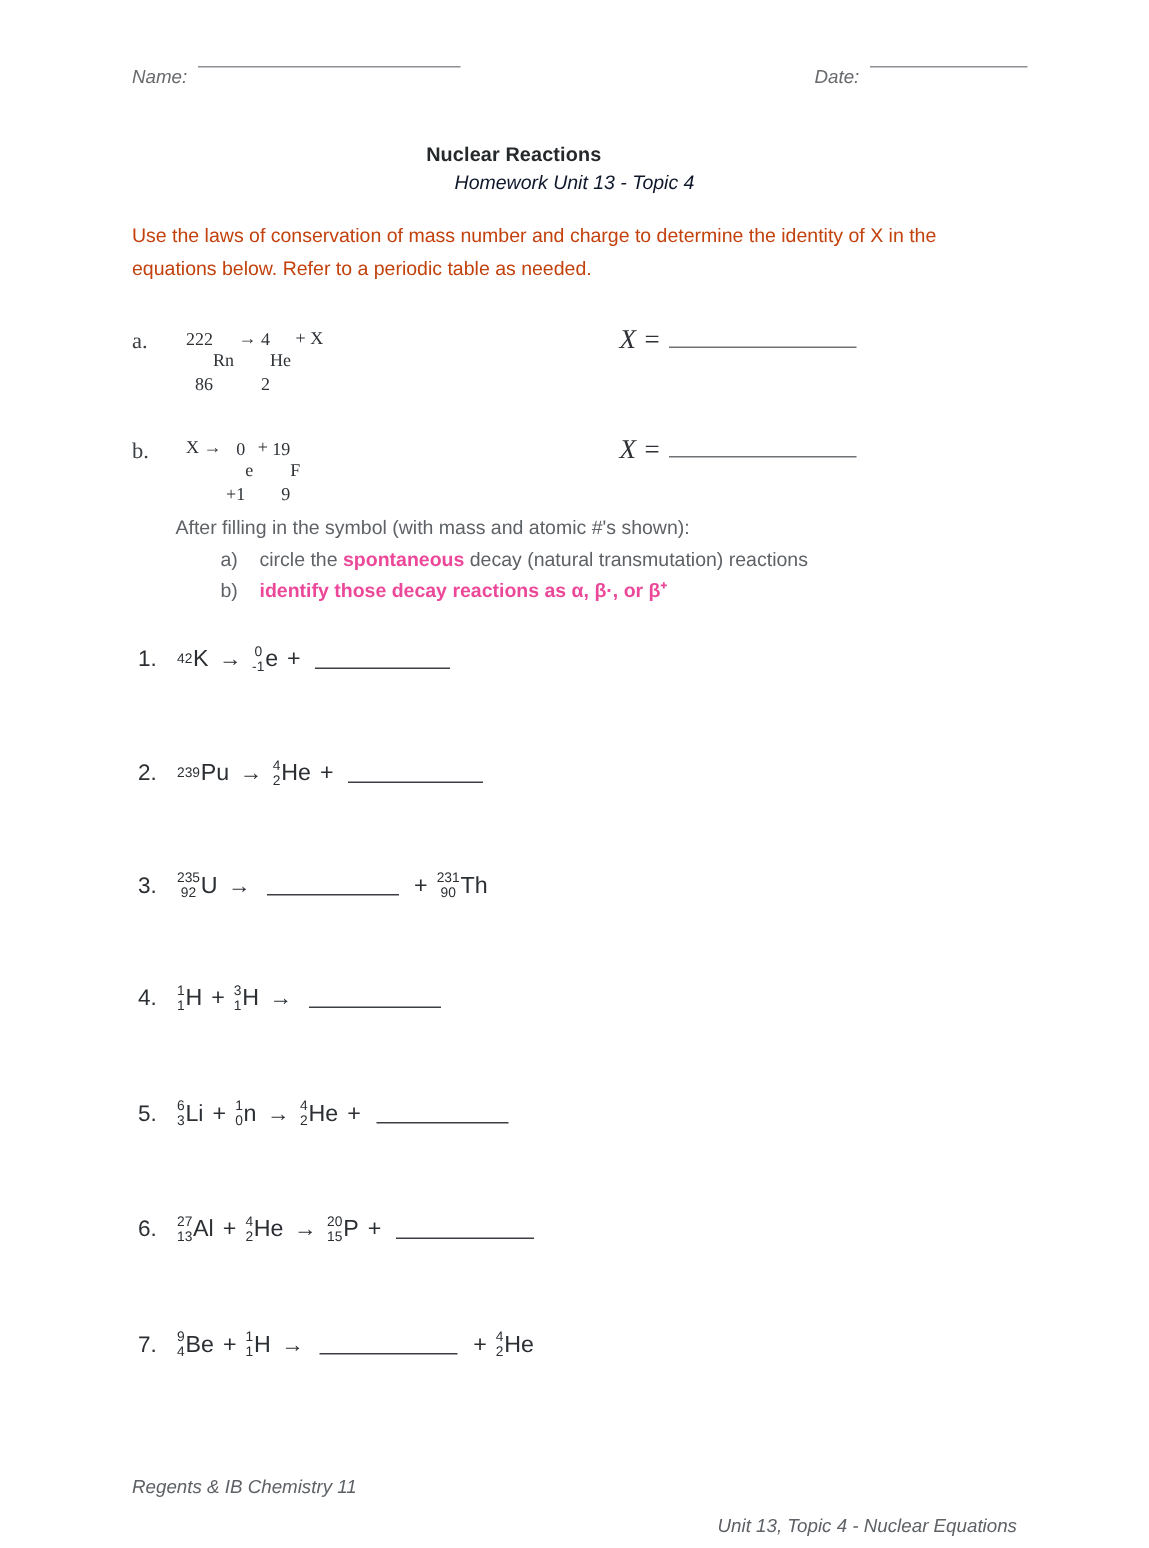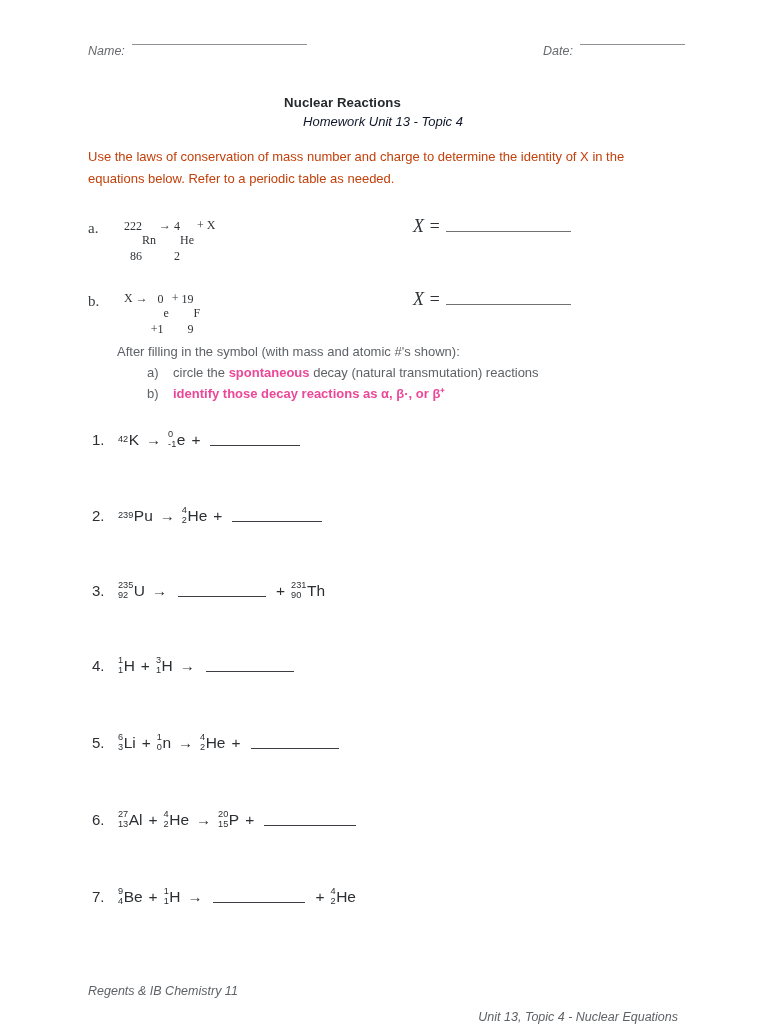--- a/index.html
+++ b/index.html
@@ -205,21 +205,21 @@
   }
 
   
   .n2 {
     display: inline-flex;
     align-items: center;
   }
   .n2-stack {
     display: inline-flex;
     flex-direction: column;
-    align-items: flex-start;
+    align-items: center;
     line-height: 1;
     font-size: 9.2px;
     position: relative;
     top: 0px;
     margin-right: 0.5px;
   }
   .n2-stack .a { display: block; }
   .n2-stack .z { display: block; margin-top: 1px; }
   .n2-sym { font-size: 15.5px; }
 

